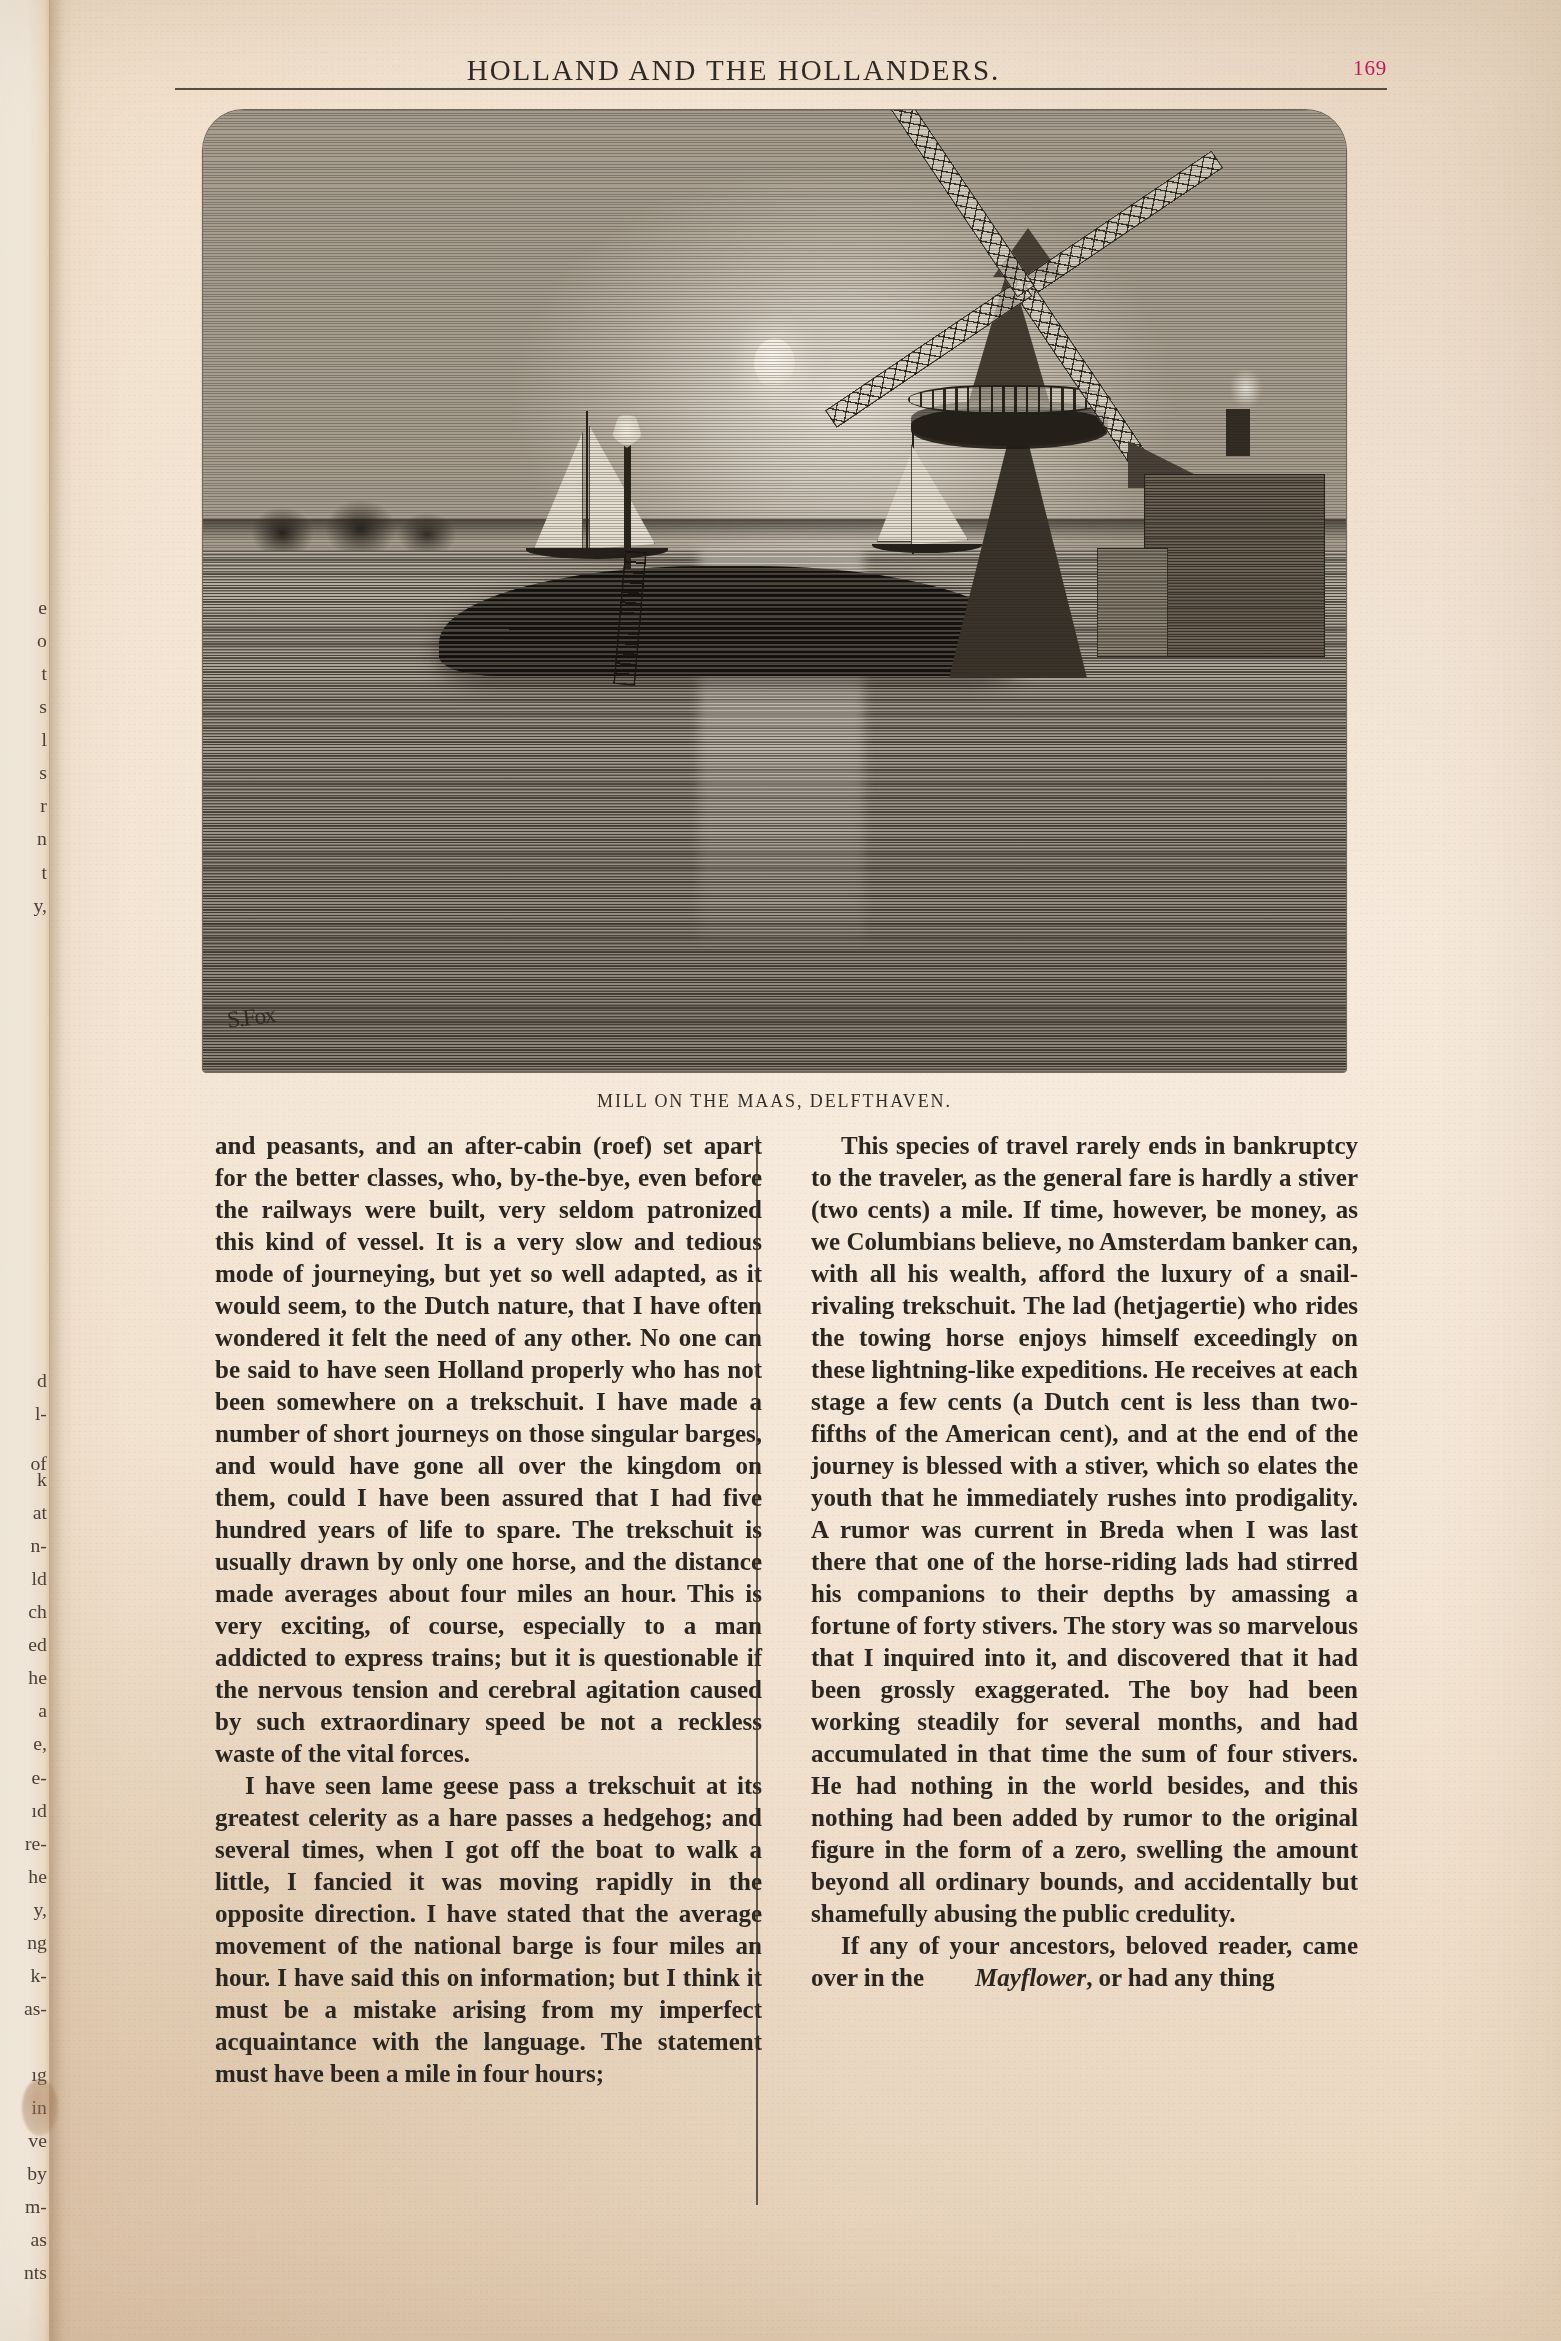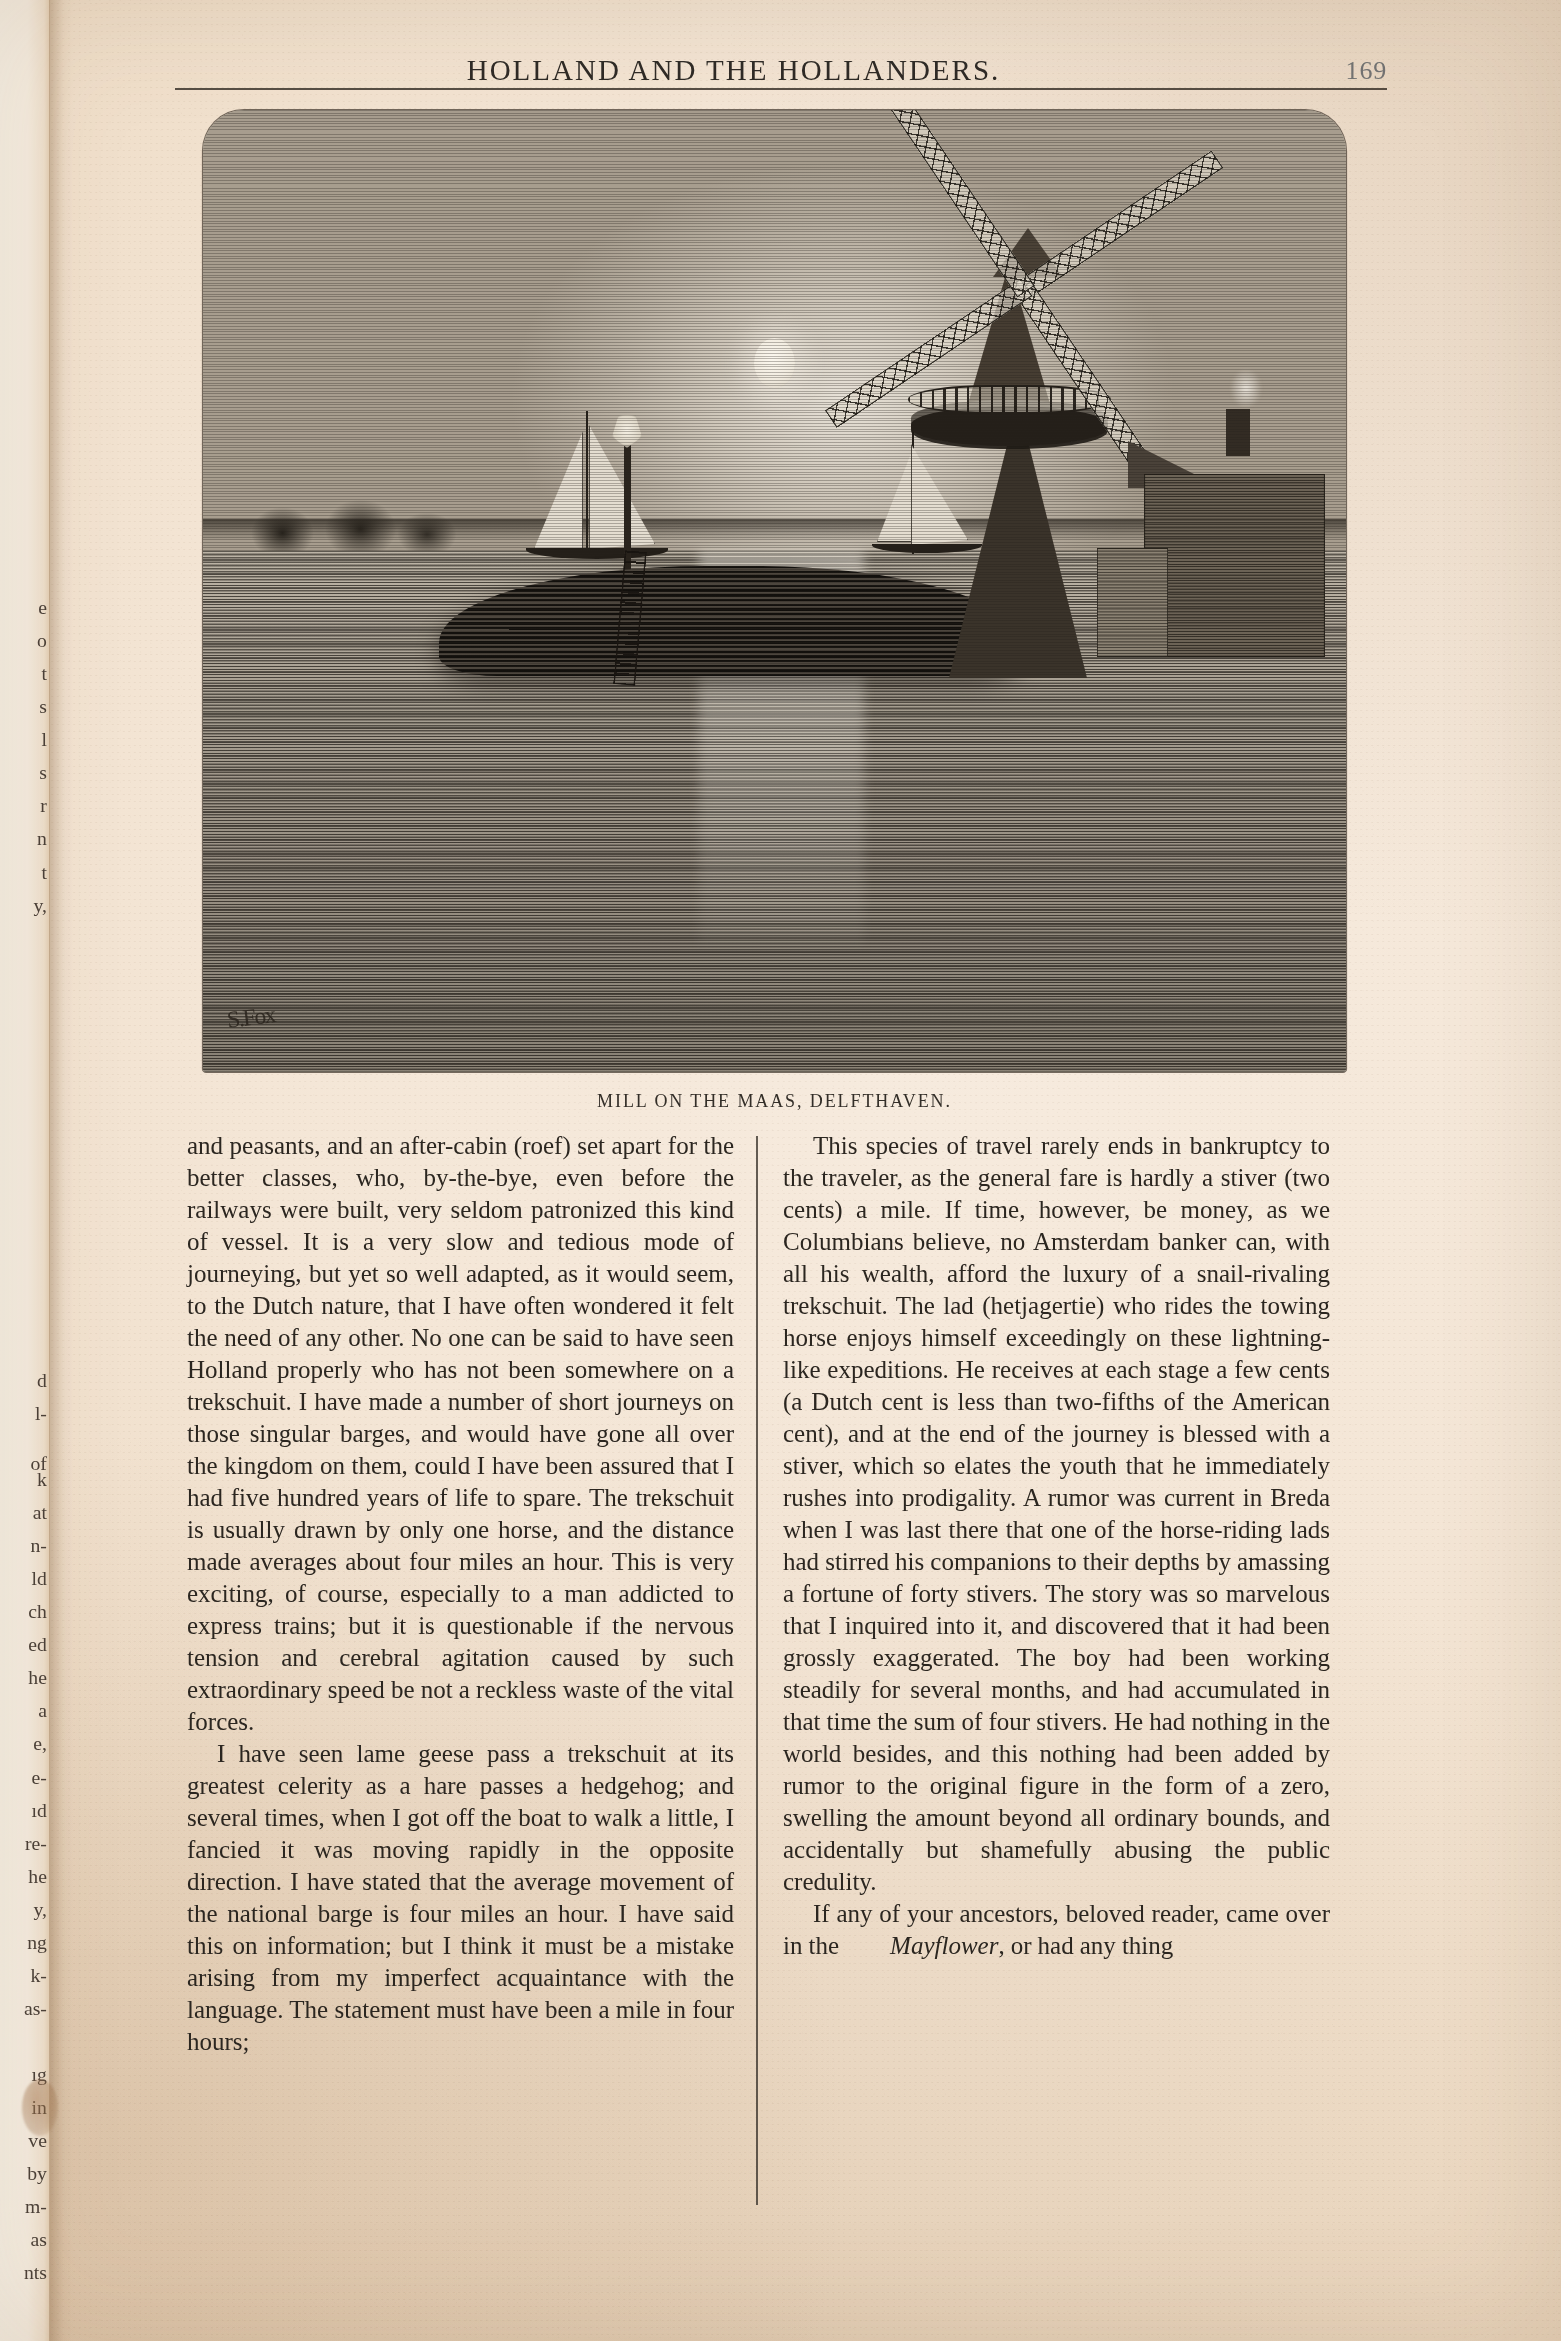--- a/index.html
+++ b/index.html
@@ -66,21 +66,21 @@
   }
   .runhead{
     position:absolute;top:46px;left:0;width:1212px;height:35px;margin-top:8px;
   }
   .runhead .ttl{
     position:absolute;left:0;width:1117px;text-align:center;
     font-size:29px;letter-spacing:2px;color:#2e2a26;
     font-family:"Liberation Serif",serif;
   }
   .runhead .pno{
-    position:absolute;right:0;top:1.6px;font-size:26px;color:#737373;letter-spacing:0.8px;
+    position:absolute;right:0;top:1.6px;font-size:21px;color:#be185d;letter-spacing:0.8px;
   }
   #rule{
     position:absolute;top:88px;left:0;width:1212px;height:1.6px;
     background:#3b342c;opacity:.85;
   }
 
   
   #plate{
     position:absolute;left:28px;top:110px;width:1143px;height:962px;
     border-radius:41px 41px 3.1px 3.1px;
@@ -240,22 +240,22 @@
     font-size:23.6px;color:#2a241d;font-family:"Liberation Serif",serif;
     transform:rotate(-7deg);letter-spacing:-1.6px;opacity:.85;
   }
   #caption{
     position:absolute;left:28px;top:1091px;width:1143px;text-align:center;
     font-size:18px;letter-spacing:1.9px;color:#332e28;
   }
 
   
   #cols{
-    position:absolute;left:12px;top:1130px;width:1143px;height:1086px;
-    display:flex;gap:8px;
+    position:absolute;left:40px;top:1130px;width:1143px;height:1086px;
+    display:flex;gap:8px;font-weight:bold;
   }
   .col{
     width:551px;
     font-size:25px;
     line-height:32px;
     color:#2b2620;
     text-align:justify;
     text-justify:inter-word;
     hyphens:none;
     word-spacing:-0.2px;

